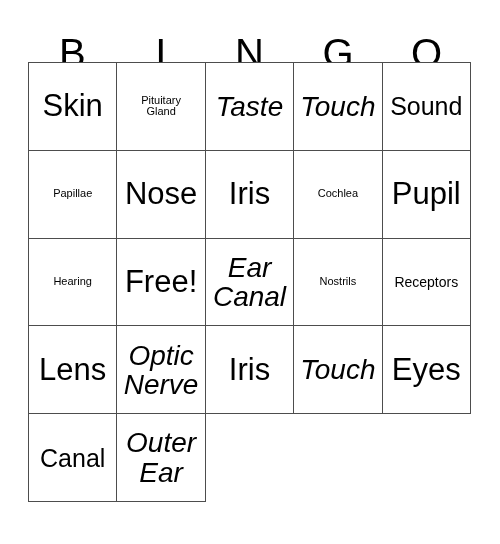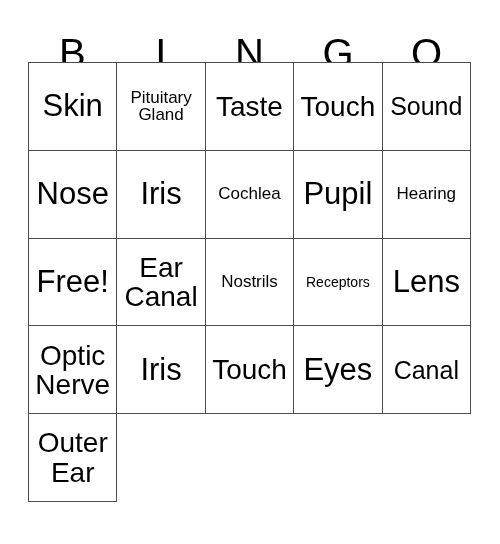--- a/index.html
+++ b/index.html
@@ -67,23 +67,23 @@
     background: #ffffff;
   }
   .cell-text {
     display: block;
     line-height: 1.04;
     white-space: pre-line;
     word-break: break-word;
   }
   
   .fs-xl  { font-size: 31px; }
-  .fs-lg  { font-size: 28px; }
+  .fs-lg  { font-size: 28px; font-style: italic; }
   .fs-md  { font-size: 25px; }
-  .fs-sm  { font-size: 17px; }
+  .fs-sm  { font-size: 11px; }
   .fs-xs  { font-size: 14px; }
 </style>
 </head>
 <body>
 
 <div id="card">
 
   <div id="header-row">
       <div class="header-cell">B</div>
       <div class="header-cell">I</div>
@@ -101,20 +101,23 @@
 Gland</span>
       </div>
       <div class="cell">
         <span class="cell-text fs-lg">Taste</span>
       </div>
       <div class="cell">
         <span class="cell-text fs-lg">Touch</span>
       </div>
       <div class="cell">
         <span class="cell-text fs-md">Sound</span>
+      </div>
+      <div class="cell">
+        <span class="cell-text fs-sm">Papillae</span>
       </div>
       <div class="cell">
         <span class="cell-text fs-xl">Nose</span>
       </div>
       <div class="cell">
         <span class="cell-text fs-xl">Iris</span>
       </div>
       <div class="cell">
         <span class="cell-text fs-sm">Cochlea</span>
       </div>

